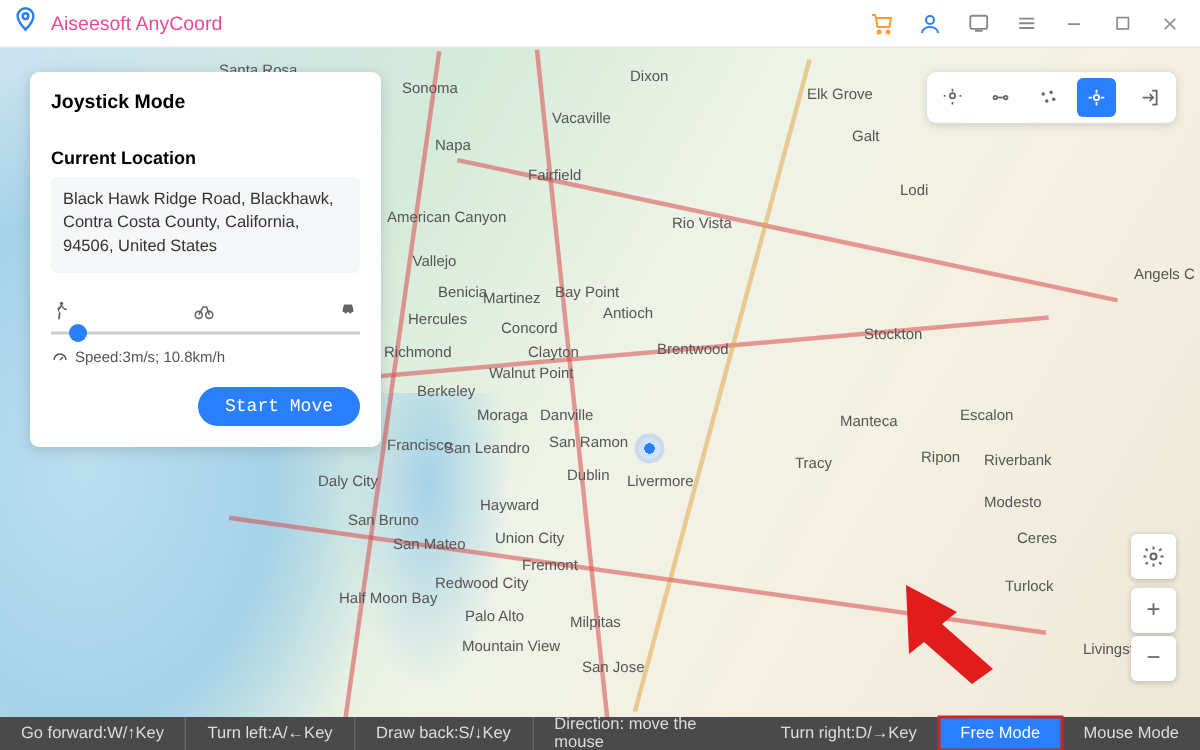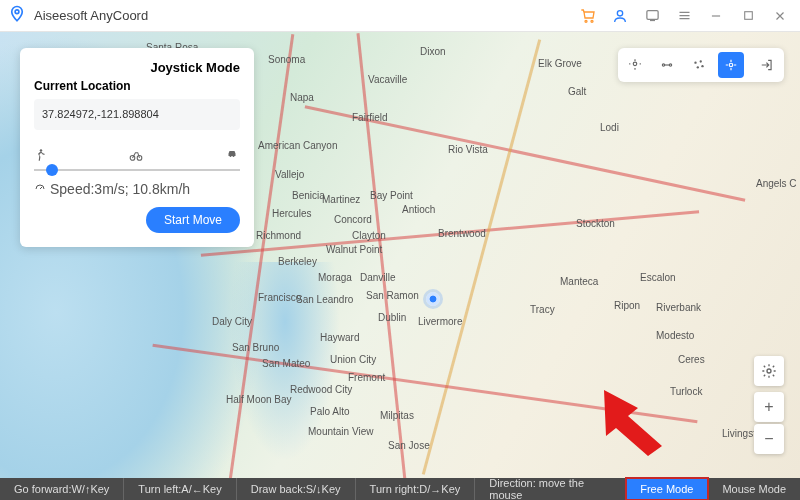--- a/index.html
+++ b/index.html
@@ -3,21 +3,21 @@
 <meta charset="utf-8">
 <style>
   * { box-sizing: border-box; margin: 0; padding: 0; font-family: Arial, sans-serif; }
   body { width: 800px; height: 500px; overflow: hidden; position: relative; background: #fff; }
 
   .titlebar {
     height: 32px; background: #fff; border-bottom: 1px solid #e5e5e5;
     display: flex; align-items: center; padding: 0 8px; gap: 8px;
   }
   .titlebar .logo { color: #2a7fff; }
-  .titlebar .title { font-size: 13px; color: #404040; flex: none; }
+  .titlebar .title { font-size: 13px; color: #ec4899; flex: none; }
   .titlebar .spacer { flex: 1; }
   .titlebar .tb-icon { width: 24px; height: 24px; display: flex; align-items: center; justify-content: center; color: #888; cursor: pointer; }
   .titlebar .tb-icon.orange { color: #ff9933; }
   .titlebar .tb-icon.blue { color: #2a7fff; }
 
   .map {
     position: absolute; top: 32px; left: 0; right: 0; bottom: 22px;
     background: linear-gradient(120deg, #c8e2f2 0%, #d4ead9 30%, #eef3e7 50%, #f4f0e2 70%, #efe8d8 100%);
     overflow: hidden;
   }
@@ -37,30 +37,30 @@
   .city { position: absolute; font-size: 10px; color: #555; white-space: nowrap; }
 
   .marker { position: absolute; left: 426px; top: 260px; width: 14px; height: 14px; border-radius: 50%;
     background: radial-gradient(circle,#2a7fff 0%,#2a7fff 35%,#cfe3ff 36%,#cfe3ff 70%,transparent 71%);
     box-shadow: 0 0 0 3px rgba(42,127,255,0.2); }
 
   .panel {
     position: absolute; top: 48px; left: 20px; width: 234px; background: #fff;
     border-radius: 6px; box-shadow: 0 2px 10px rgba(0,0,0,0.15); padding: 12px 14px 14px;
   }
-  .panel h3 { text-align: right; font-size: 13px; font-weight: bold; margin-bottom: 4px; }
+  .panel h3 { text-align: left; font-size: 13px; font-weight: bold; margin-bottom: 23px; }
   .panel .sub { font-size: 12px; font-weight: bold; margin-bottom: 6px; }
   .locbox { background: #f5f6f7; border-radius: 4px; padding: 8px; font-size: 11px; color: #333; line-height: 1.4; }
   .locbox .addr { margin-bottom: 2px; }
   .slider-row { display: flex; justify-content: space-between; margin: 18px 0 4px; font-size: 13px; color: #666; }
   .slider-track { position: relative; height: 2px; background: #ccc; margin-bottom: 10px; }
   .slider-thumb { position: absolute; left: 12px; top: -5px; width: 12px; height: 12px; border-radius: 50%; background: #2a7fff; }
-  .speed { font-size: 14px; color: #555; margin-top: 4px; display:flex; align-items:center; gap:4px;}
+  .speed { font-size: 10px; color: #555; margin-top: 4px; display:flex; align-items:flex-start; gap:4px;}
   .start-btn { float: right; margin-top: 10px; background: #2a7fff; color: #fff; border: none;
-    border-radius: 14px; padding: 6px 18px; font-size: 12px; cursor: pointer; }
+    border-radius: 14px; padding: 6px 18px; font-size: 12px; cursor: pointer; font-family: Liberation Mono, monospace; }
 
   .mode-toolbar {
     position: absolute; top: 48px; right: 16px; display: flex; gap: 6px; align-items: center;
     background: #fff; border-radius: 6px; padding: 4px; box-shadow: 0 1px 6px rgba(0,0,0,0.15);
   }
   .mt-btn { width: 26px; height: 26px; display:flex; align-items:center; justify-content:center;
     border-radius:4px; color:#666; cursor:pointer; font-size:14px; }
   .mt-btn.active { background:#2a7fff; color:#fff; }
   .mt-exit { margin-left:4px; }
 
@@ -201,21 +201,21 @@
   <span class="city" style="left:308px;top:394px">Mountain View</span>
   <span class="city" style="left:388px;top:408px">San Jose</span>
 
   <div class="marker"></div>
 </div>
 
 <div class="panel">
   <h3>Joystick Mode</h3>
   <div class="sub">Current Location</div>
   <div class="locbox">
-    <div>37.824972,-121.898804</div>
+    <div class="addr">Black Hawk Ridge Road, Blackhawk, Contra Costa County, California, 94506, United States</div>
   </div>
   <div class="slider-row">
     <span>
       <svg width="14" height="14" viewBox="0 0 24 24" fill="currentColor">
           <circle cx="12" cy="4" r="2"></circle>
           <path d="M10 22l1-7-2-3 3-4 3 3 3 1v-2l-3-1-3-4-5 5 2 4-1 8h2z"></path>
         </svg>
     </span>
     <span>
       <svg width="16" height="14" viewBox="0 0 24 24" fill="none" stroke="currentColor" stroke-width="1.8">
@@ -291,17 +291,17 @@
 <div class="rt-ctrl rt-minus">−</div>
 
 <svg class="arrow" width="80" height="70">
   <polygon points="0,0 34,18 24,26 58,56 44,66 12,38 2,46" fill="#e21b1b"></polygon>
 </svg>
 
 <div class="bottombar">
   <div class="seg">Go forward:W/↑Key</div>
   <div class="seg">Turn left:A/←Key</div>
   <div class="seg">Draw back:S/↓Key</div>
+  <div class="seg last">Direction: move the mouse</div>
   <div class="seg">Turn right:D/→Key</div>
-  <div class="seg last">Direction: move the mouse</div>
   <div class="bb-btn free">Free Mode</div>
   <div class="bb-btn mouse">Mouse Mode</div>
 </div>
 
 </body></html>

